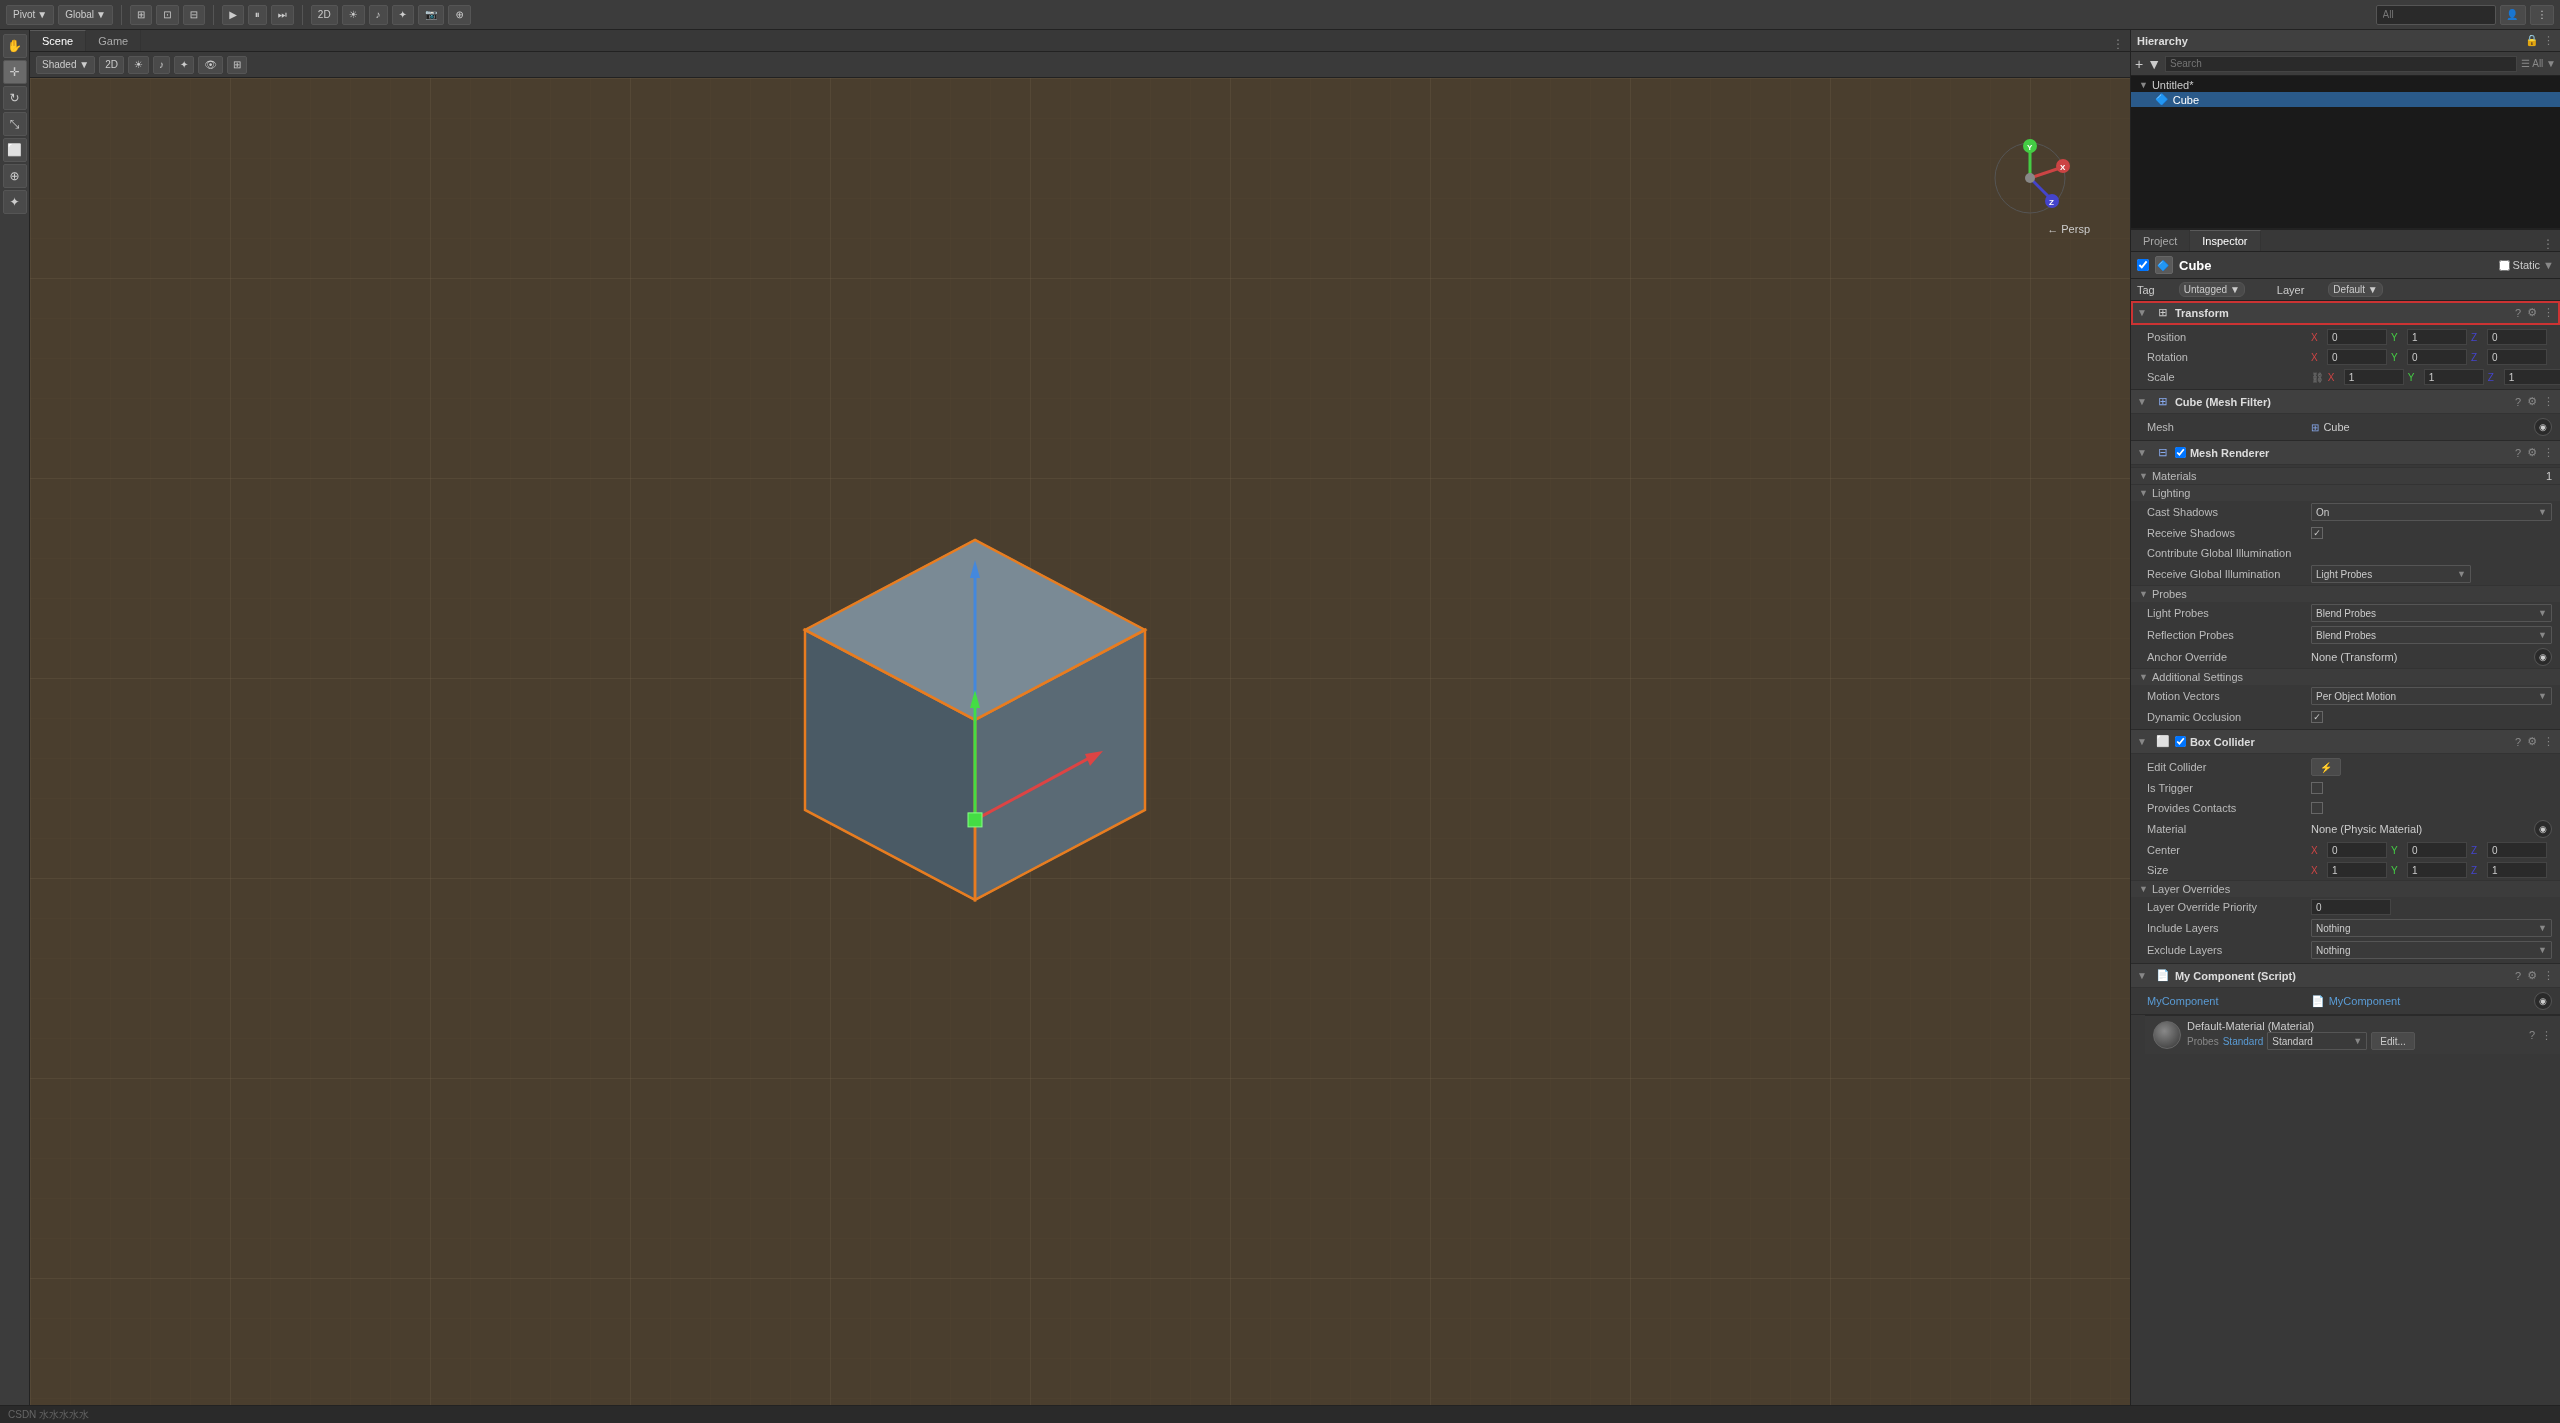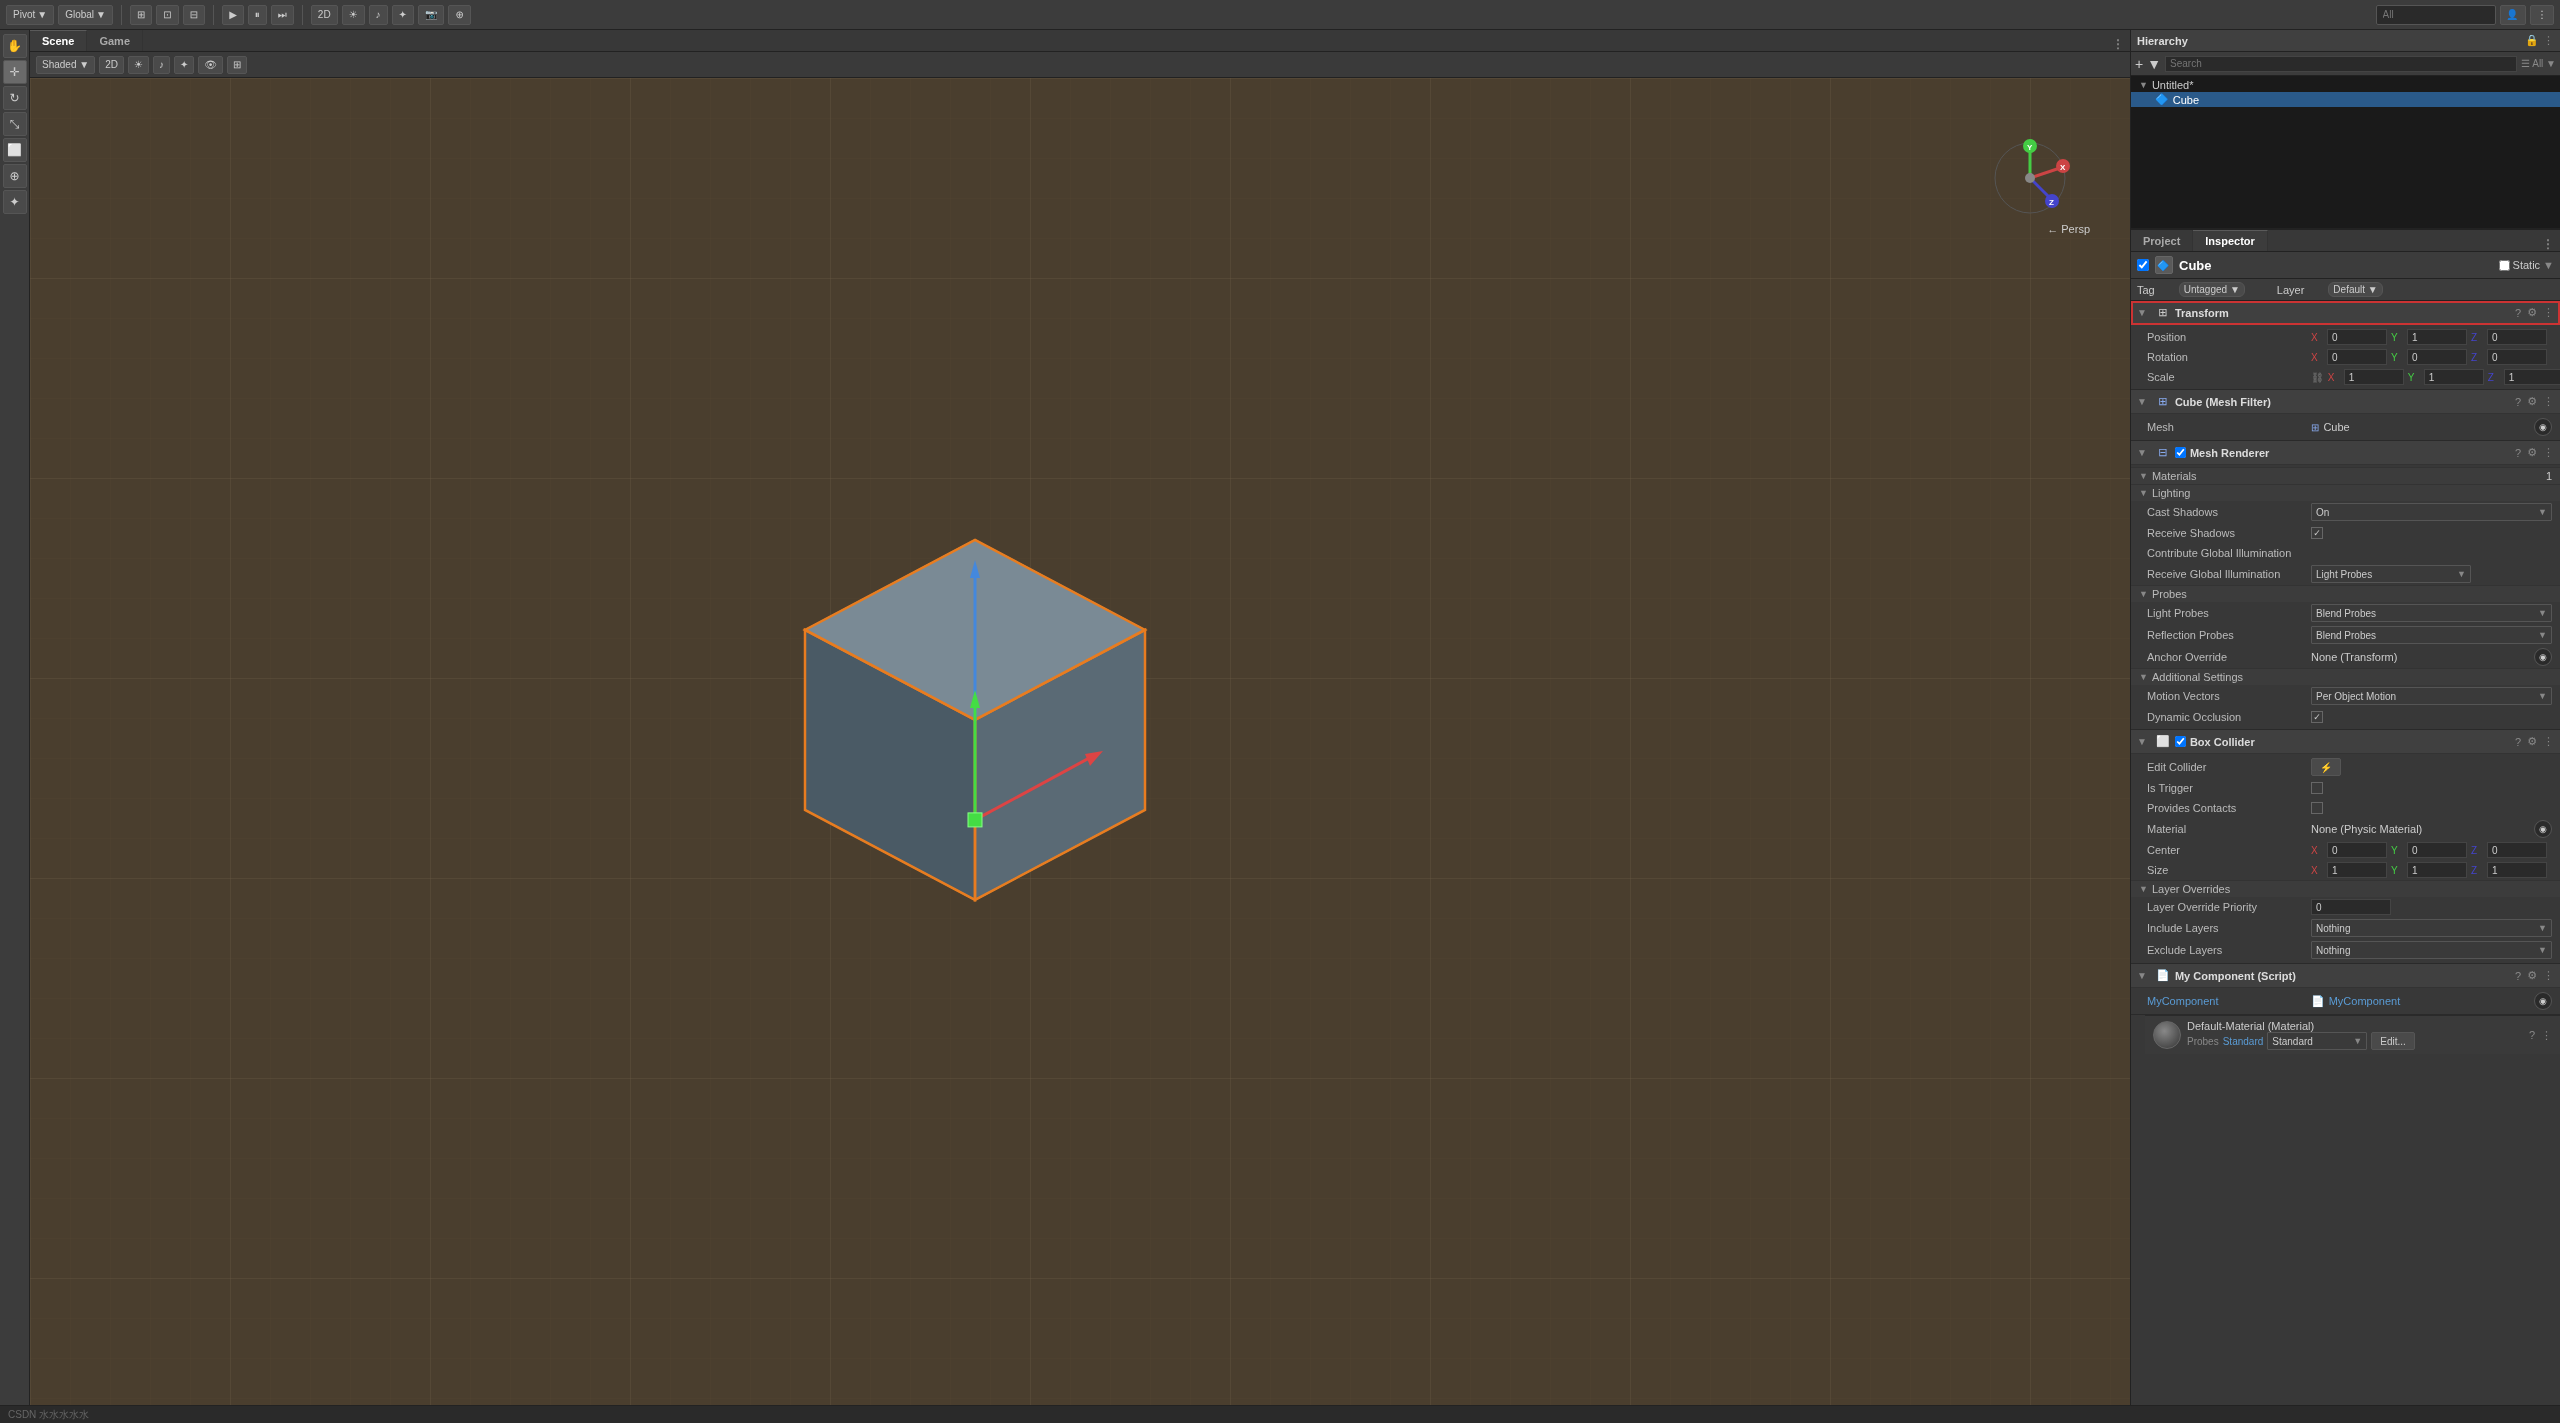--- a/index.html
+++ b/index.html
@@ -85,21 +85,20 @@
     }
 
     
     .view-tabs {
       height: 22px;
       background: #383838;
       display: flex;
       align-items: flex-end;
       border-bottom: 1px solid #222;
       flex-shrink: 0;
-      font-weight: bold;
     }
     .view-tab {
       padding: 2px 12px;
       font-size: 11px;
       cursor: pointer;
       background: #383838;
       color: #aaa;
       border-right: 1px solid #333;
       height: 100%;
       display: flex;

